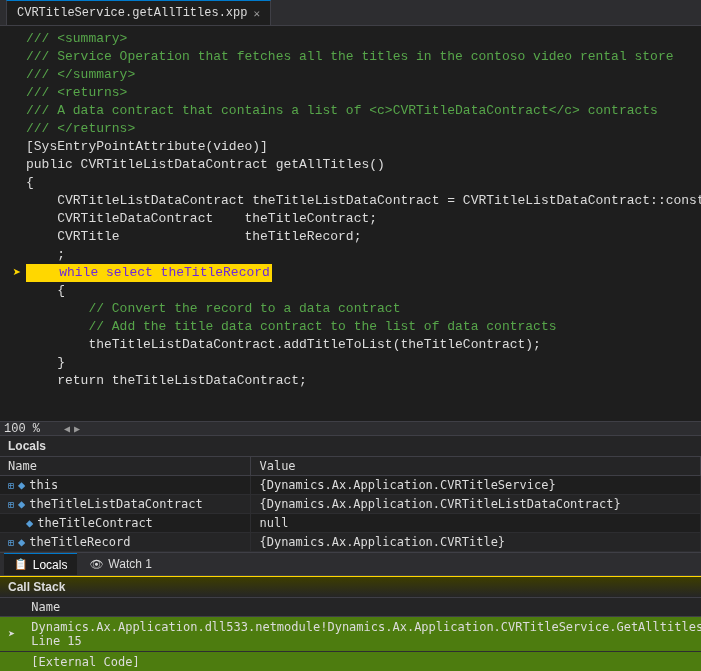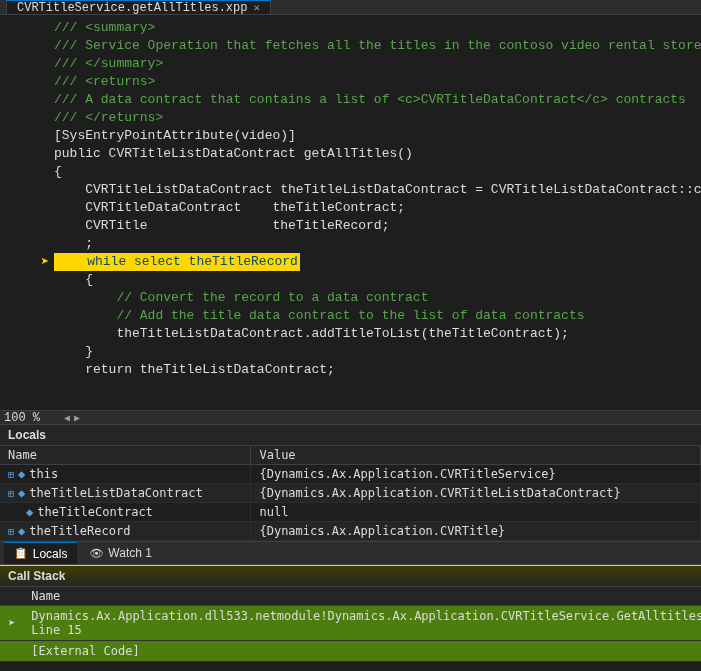--- a/index.html
+++ b/index.html
@@ -12,21 +12,21 @@
       height: 671px;
       overflow: hidden;
     }
 
     
     .title-bar {
       background: #2d2d30;
       border-bottom: 1px solid #3f3f46;
       display: flex;
       align-items: center;
-      height: 15px;
+      height: 26px;
       padding: 0 6px;
     }
     .title-tab {
       background: #1e1e1e;
       color: #dcdcdc;
       padding: 2px 10px;
       font-size: 12px;
       display: flex;
       align-items: center;
       gap: 6px;
@@ -49,37 +49,36 @@
       overflow: hidden;
       position: relative;
     }
     .code-line {
       display: flex;
       align-items: center;
       line-height: 18px;
       padding-left: 8px;
       white-space: pre;
       font-size: 13px;
-      margin-left: 28px;
     }
     .code-line .gutter {
       width: 18px;
       display: flex;
       align-items: center;
       justify-content: center;
       flex-shrink: 0;
     }
     .code-line .content {
       flex: 1;
       padding-left: 4px;
     }
     .comment { color: #57a64a; }
     .highlight-line .content {
       background: #ffd700;
-      color: #0c4a6e;
+      color: #6d28d9;
       display: inline-block;
       padding: 0 2px;
     }
     .highlight-line {
       background: transparent;
     }
     .debug-arrow {
       color: #ffd700;
       font-size: 14px;
     }

